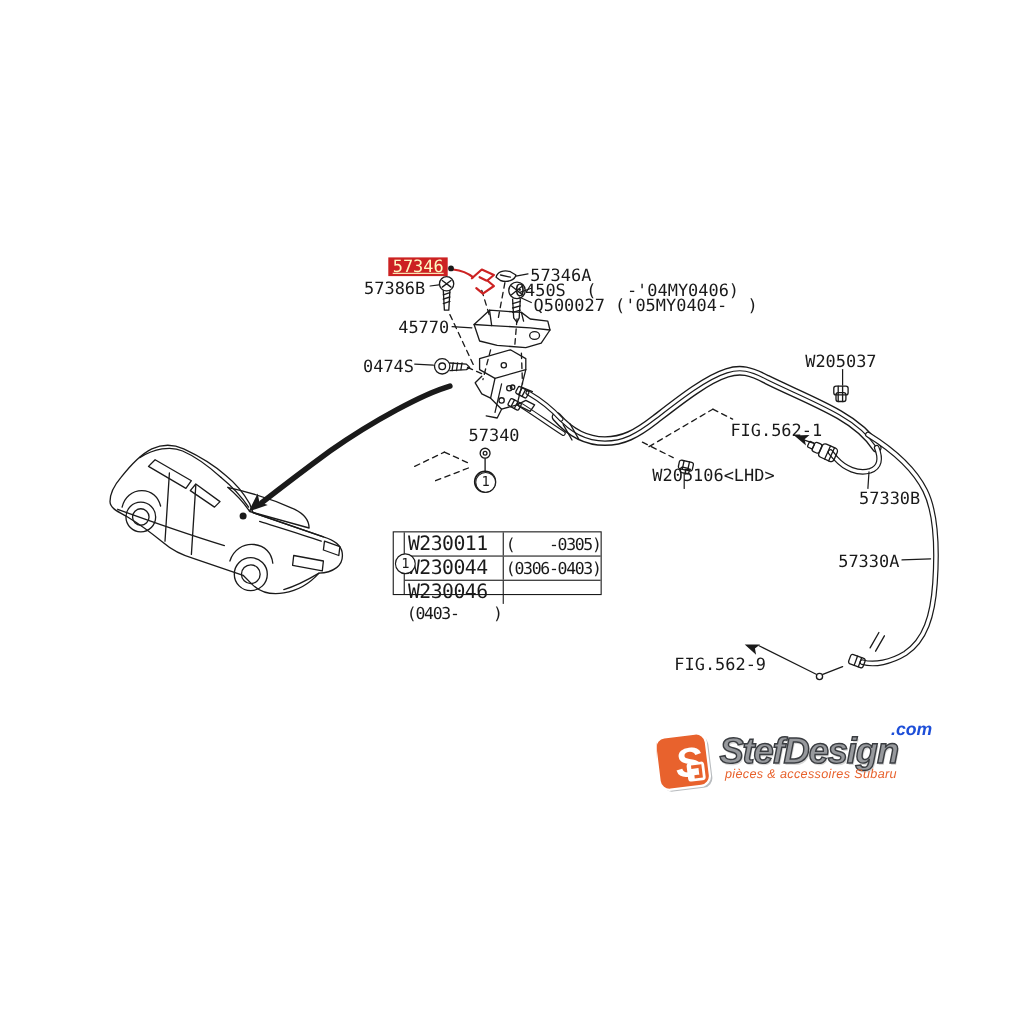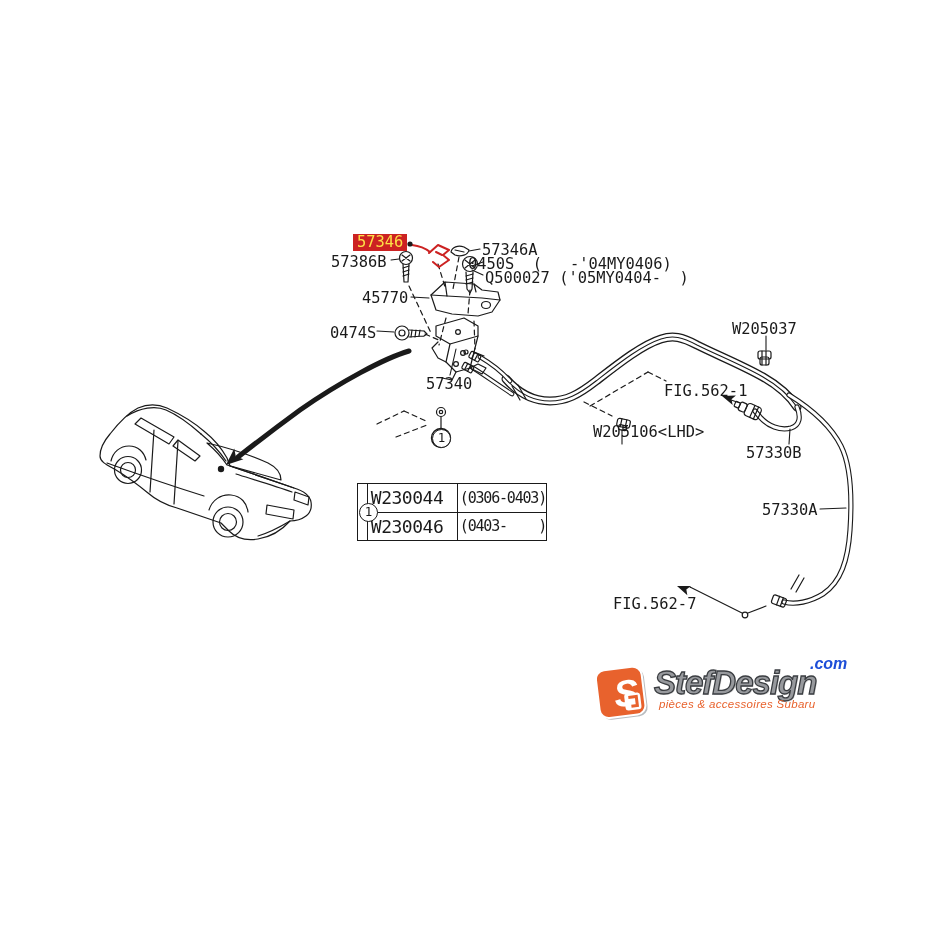--- a/index.html
+++ b/index.html
@@ -12,21 +12,21 @@
   .hl-label{position:absolute;left:353px;top:234px;font:15.4px "DejaVu Sans Mono",monospace;
             padding:0 4px;line-height:17px;}
   .callout-circle{position:absolute;width:17px;height:17px;border:1.5px solid #1a1a1a;border-radius:50%;
             font:12.5px "DejaVu Sans Mono",monospace;text-align:center;line-height:16px;background:#fff;}
   
   .ptable{position:absolute;left:357px;top:483px;width:188px;height:56px;border:1.7px solid #1a1a1a;
           display:flex;background:#fff;}
   .ptable .marker-col{width:19px;border-right:1.4px solid #1a1a1a;position:relative;}
   .ptable .rows{flex:1;display:flex;flex-direction:column;}
   .trow{flex:1;display:flex;border-bottom:1.3px solid #1a1a1a;}
-  .trow:last-child{border-bottom:none;}
+  .trow:last-child{border-bottom:none;flex-direction:column;}
   .tcell{display:flex;align-items:center;white-space:pre;overflow:hidden;}
   .tcell.part{width:86px;border-right:1.3px solid #1a1a1a;font-size:18px;padding-left:3px;letter-spacing:-.5px;}
   .tcell.range{flex:1;font-size:15px;letter-spacing:-1.2px;padding-left:2px;}
   
   .logo{position:absolute;left:597px;top:657px;width:275px;height:72px;}
   .logo .licon{position:absolute;left:0;top:8px;}
   .logo .lname{position:absolute;left:57px;top:7px;font-family:"Liberation Sans",sans-serif;
         font-style:italic;font-weight:900;font-size:33px;letter-spacing:-1px;color:#97999d;
         -webkit-text-stroke:1.3px #3a3d41;text-shadow:1px 1px 0 #d9d9d9;}
   .logo .ltld{position:absolute;left:213px;top:-2px;font-family:"Liberation Sans",sans-serif;
@@ -248,38 +248,42 @@
   </g>
 </svg>
 
 <div id="label-layer">
       <div class="part-label" style="left: 331px; top: 254px;">57386B</div>
       <div class="part-label" style="left: 482px; top: 242px;">57346A</div>
       <div class="part-label" style="left: 468px; top: 256px;">0450S  (   -'04MY0406)</div>
       <div class="part-label" style="left: 485px; top: 270px;">Q500027 ('05MY0404-  )</div>
       <div class="part-label" style="left: 362px; top: 290px;">45770</div>
       <div class="part-label" style="left: 330px; top: 325px;">0474S</div>
-      <div class="part-label" style="left: 426px; top: 376px;">57340</div>
+      <div class="part-label" style="left: 426px; top: 388px;">57340</div>
       <div class="part-label" style="left: 732px; top: 321px;">W205037</div>
       <div class="part-label" style="left: 664px; top: 383px;">FIG.562-1</div>
       <div class="part-label" style="left: 593px; top: 424px;">W205106&lt;LHD&gt;</div>
-      <div class="part-label" style="left: 746px; top: 445px;">57330B</div>
+      <div class="part-label" style="left: 781px; top: 445px;">57330B</div>
       <div class="part-label" style="left: 762px; top: 502px;">57330A</div>
-      <div class="part-label" style="left: 613px; top: 596px;">FIG.562-7</div>
+      <div class="part-label" style="left: 613px; top: 596px;">FIG.562-9</div>
     </div>
 
-<div class="hl-label" style="background: rgb(204, 34, 34); color: #fde047;">57346</div>
+<div class="hl-label" style="background: rgb(204, 34, 34); color: #fef9c3; text-decoration: underline;">57346</div>
 
 <div class="callout-circle" style="left:432px;top:429px">1</div>
 
 <div class="ptable">
   <div class="marker-col">
     <div class="callout-circle" style="left:1px;top:19px;border-width:1.3px">1</div>
   </div>
   <div class="rows" id="table-rows">
+        <div class="trow">
+          <div class="tcell part">W230011</div>
+          <div class="tcell range">(    -0305)</div>
+        </div>
         <div class="trow">
           <div class="tcell part">W230044</div>
           <div class="tcell range">(0306-0403)</div>
         </div>
         <div class="trow">
           <div class="tcell part">W230046</div>
           <div class="tcell range">(0403-    )</div>
         </div>
       </div>
 </div>

